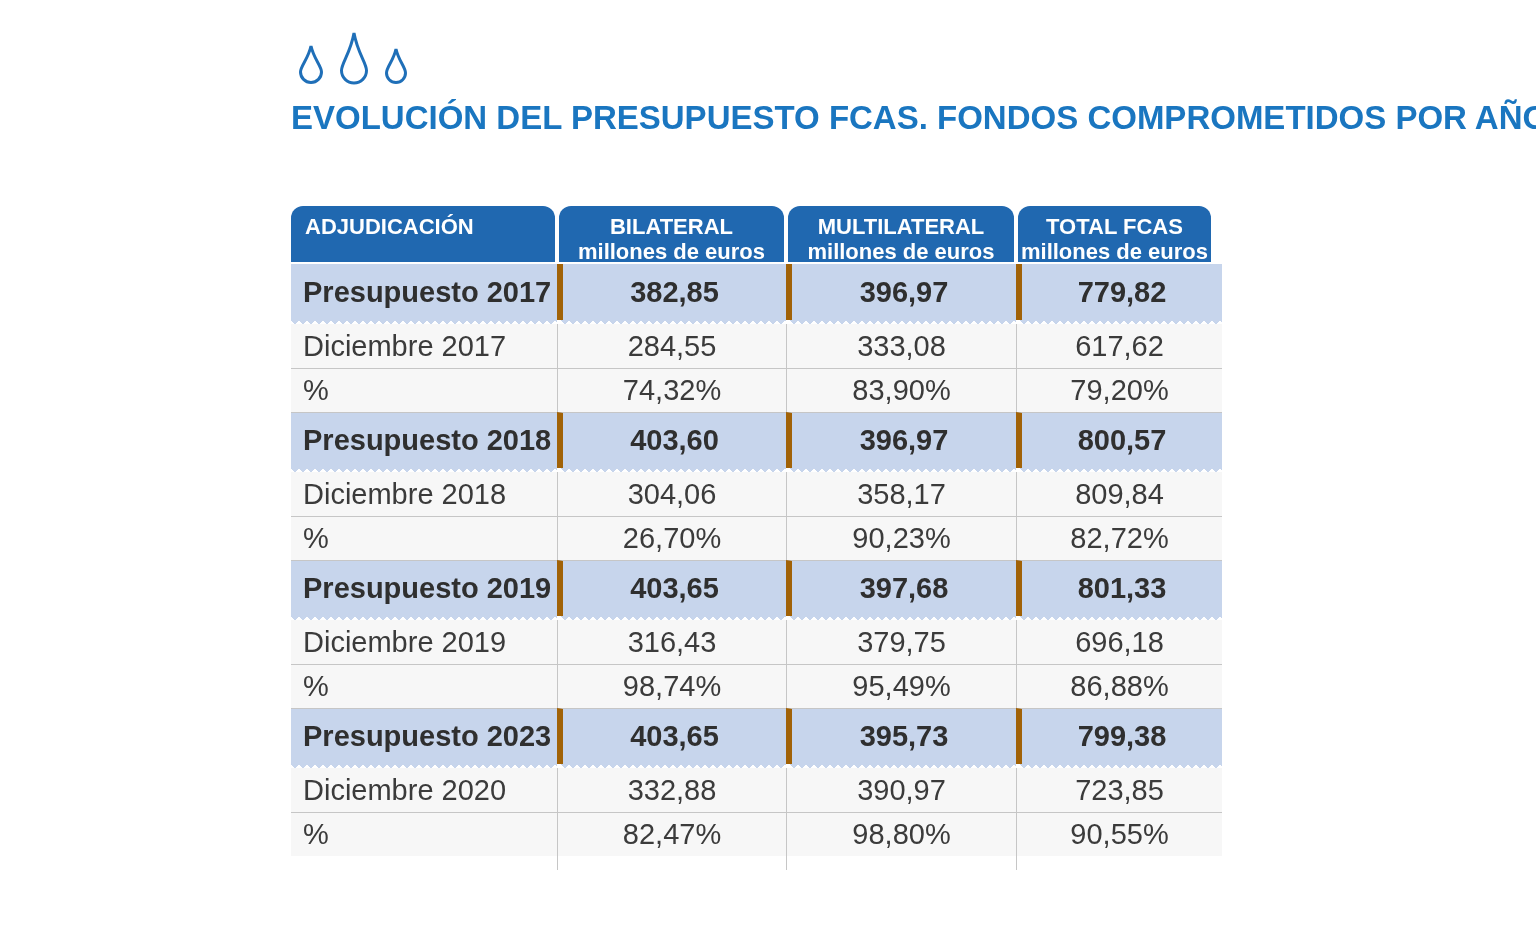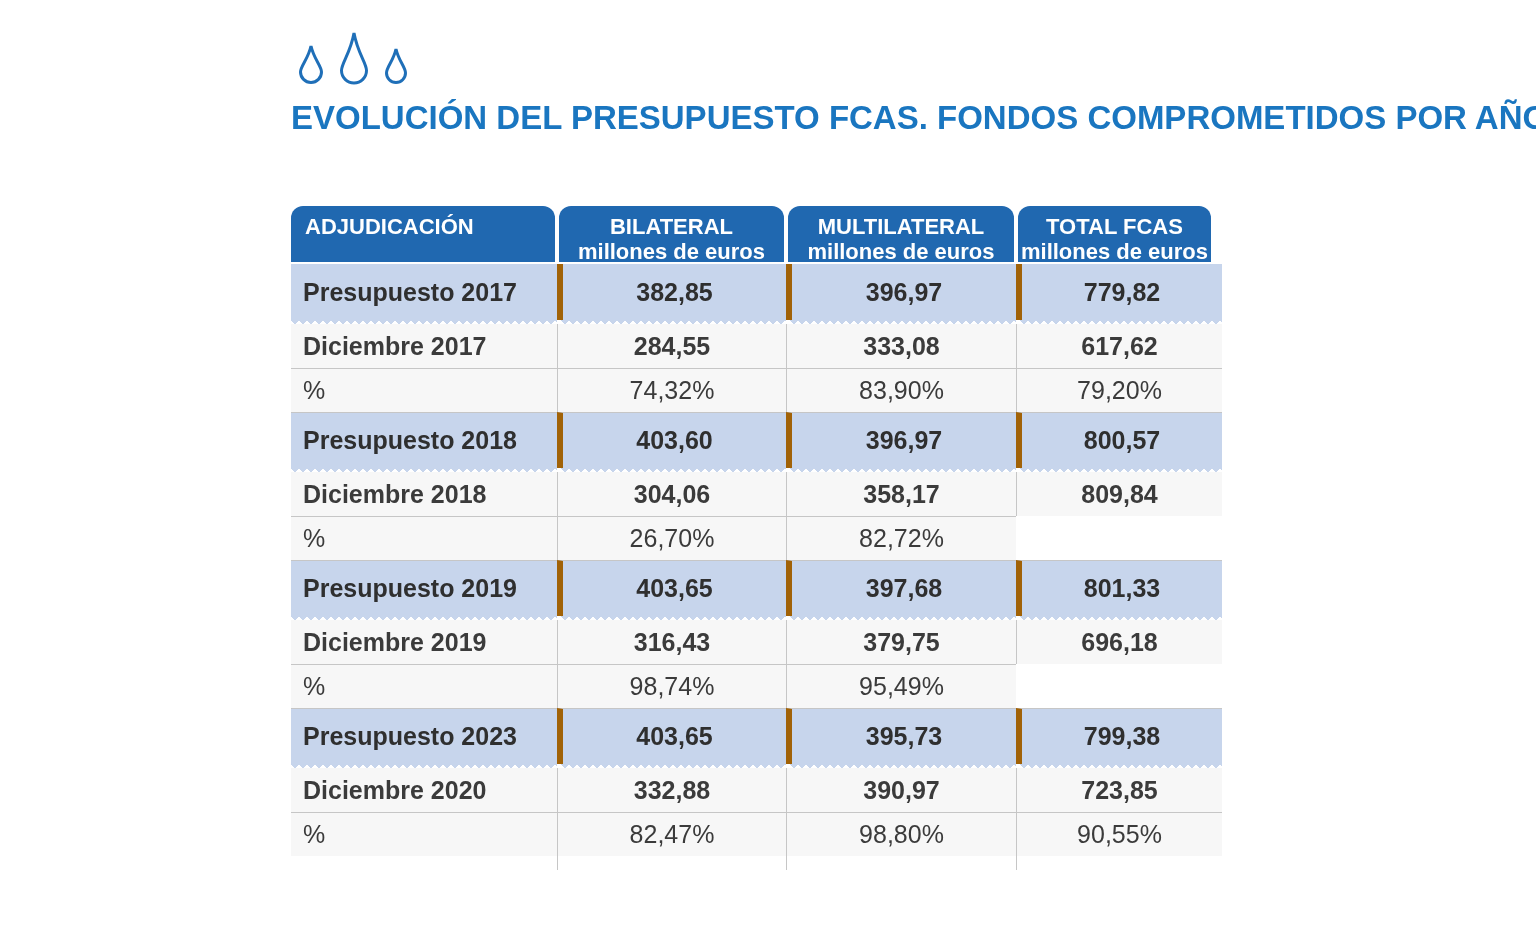--- a/index.html
+++ b/index.html
@@ -53,34 +53,34 @@
     margin:0 2px;
   }
   .th:first-child{margin-left:0;text-align:left;padding-left:14px;}
   .th:last-child{margin-right:11px;}
   
   .td{
     display:flex;align-items:center;justify-content:center;
     height:44px;
     background:var(--c-rowbg);
     color:var(--c-text);
-    font-size:25px;
+    font-size:29px;
     border-top:1px solid var(--c-sep);
   }
   .td:nth-child(n+2){border-left:1px solid var(--c-sep);}
   .td.label{justify-content:flex-start;padding-left:12px;}
   .tr.em .td{
     background:var(--c-rowblue);
     font-weight:700;
     color:var(--c-text-strong);
     height:56px;
   }
   .tr.em .td:nth-child(n+2){border-left:6px solid #a16207;}
   .tbody .tr:first-child .td{border-top:none;}
-  .zzrow + .tr .td{border-top:none;font-weight:bold;}
+  .zzrow + .tr .td{border-top:none;}
   
   .zzrow{height:4px;}
   .zz{
     height:4px;
     background-image:conic-gradient(from -45deg at 50% 100%, var(--c-rowblue) 0deg 90deg, transparent 90deg 360deg);
     background-size:8px 4px;
     background-repeat:repeat-x;
     background-clip:padding-box;
   }
   .zz:nth-child(n+2){border-left:4px solid #ffffff;}
@@ -161,20 +161,21 @@
   </div>
         <div class="tr">
     <div class="td label">Diciembre 2018</div>
     <div class="td num">304,06</div>
     <div class="td num">358,17</div>
     <div class="td num">809,84</div>
   </div>
         <div class="tr">
     <div class="td label">%</div>
     <div class="td num">26,70%</div>
+    <div class="td num">90,23%</div>
     <div class="td num">82,72%</div>
   </div>
         <div class="tr em">
     <div class="td label">Presupuesto 2019</div>
     <div class="td num">403,65</div>
     <div class="td num">397,68</div>
     <div class="td num">801,33</div>
   </div>
         <div class="tr zzrow">
     <div class="zz"></div>
@@ -185,20 +186,21 @@
         <div class="tr">
     <div class="td label">Diciembre 2019</div>
     <div class="td num">316,43</div>
     <div class="td num">379,75</div>
     <div class="td num">696,18</div>
   </div>
         <div class="tr">
     <div class="td label">%</div>
     <div class="td num">98,74%</div>
     <div class="td num">95,49%</div>
+    <div class="td num">86,88%</div>
   </div>
         <div class="tr em">
     <div class="td label">Presupuesto 2023</div>
     <div class="td num">403,65</div>
     <div class="td num">395,73</div>
     <div class="td num">799,38</div>
   </div>
         <div class="tr zzrow">
     <div class="zz"></div>
     <div class="zz"></div>

